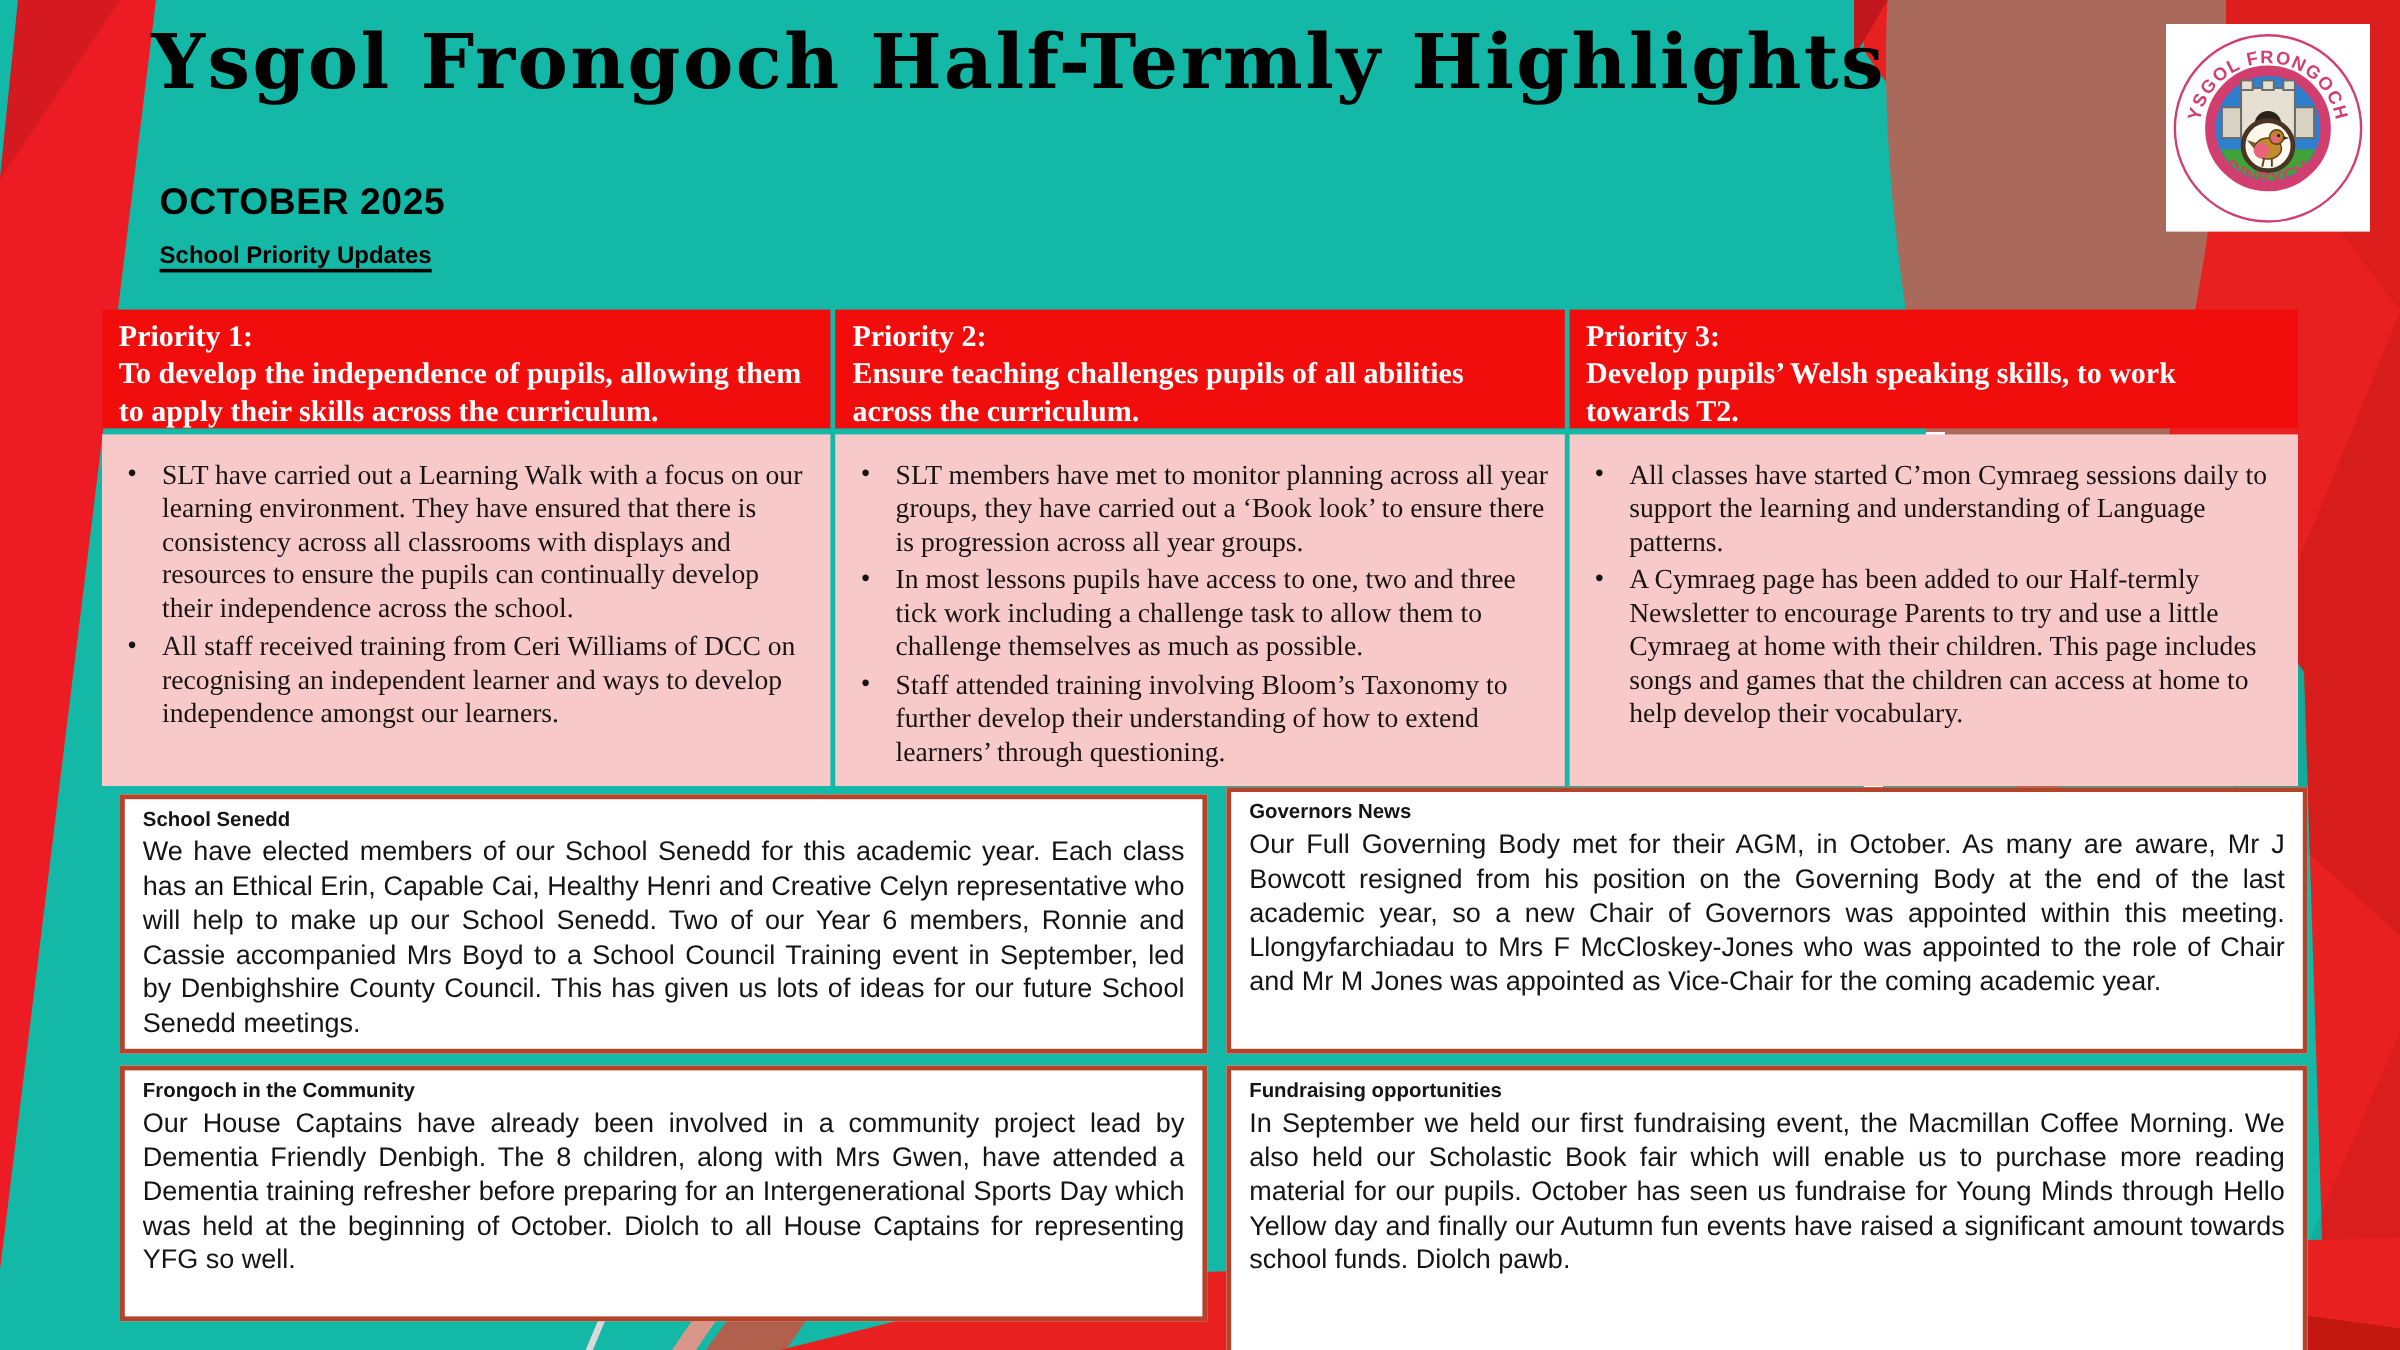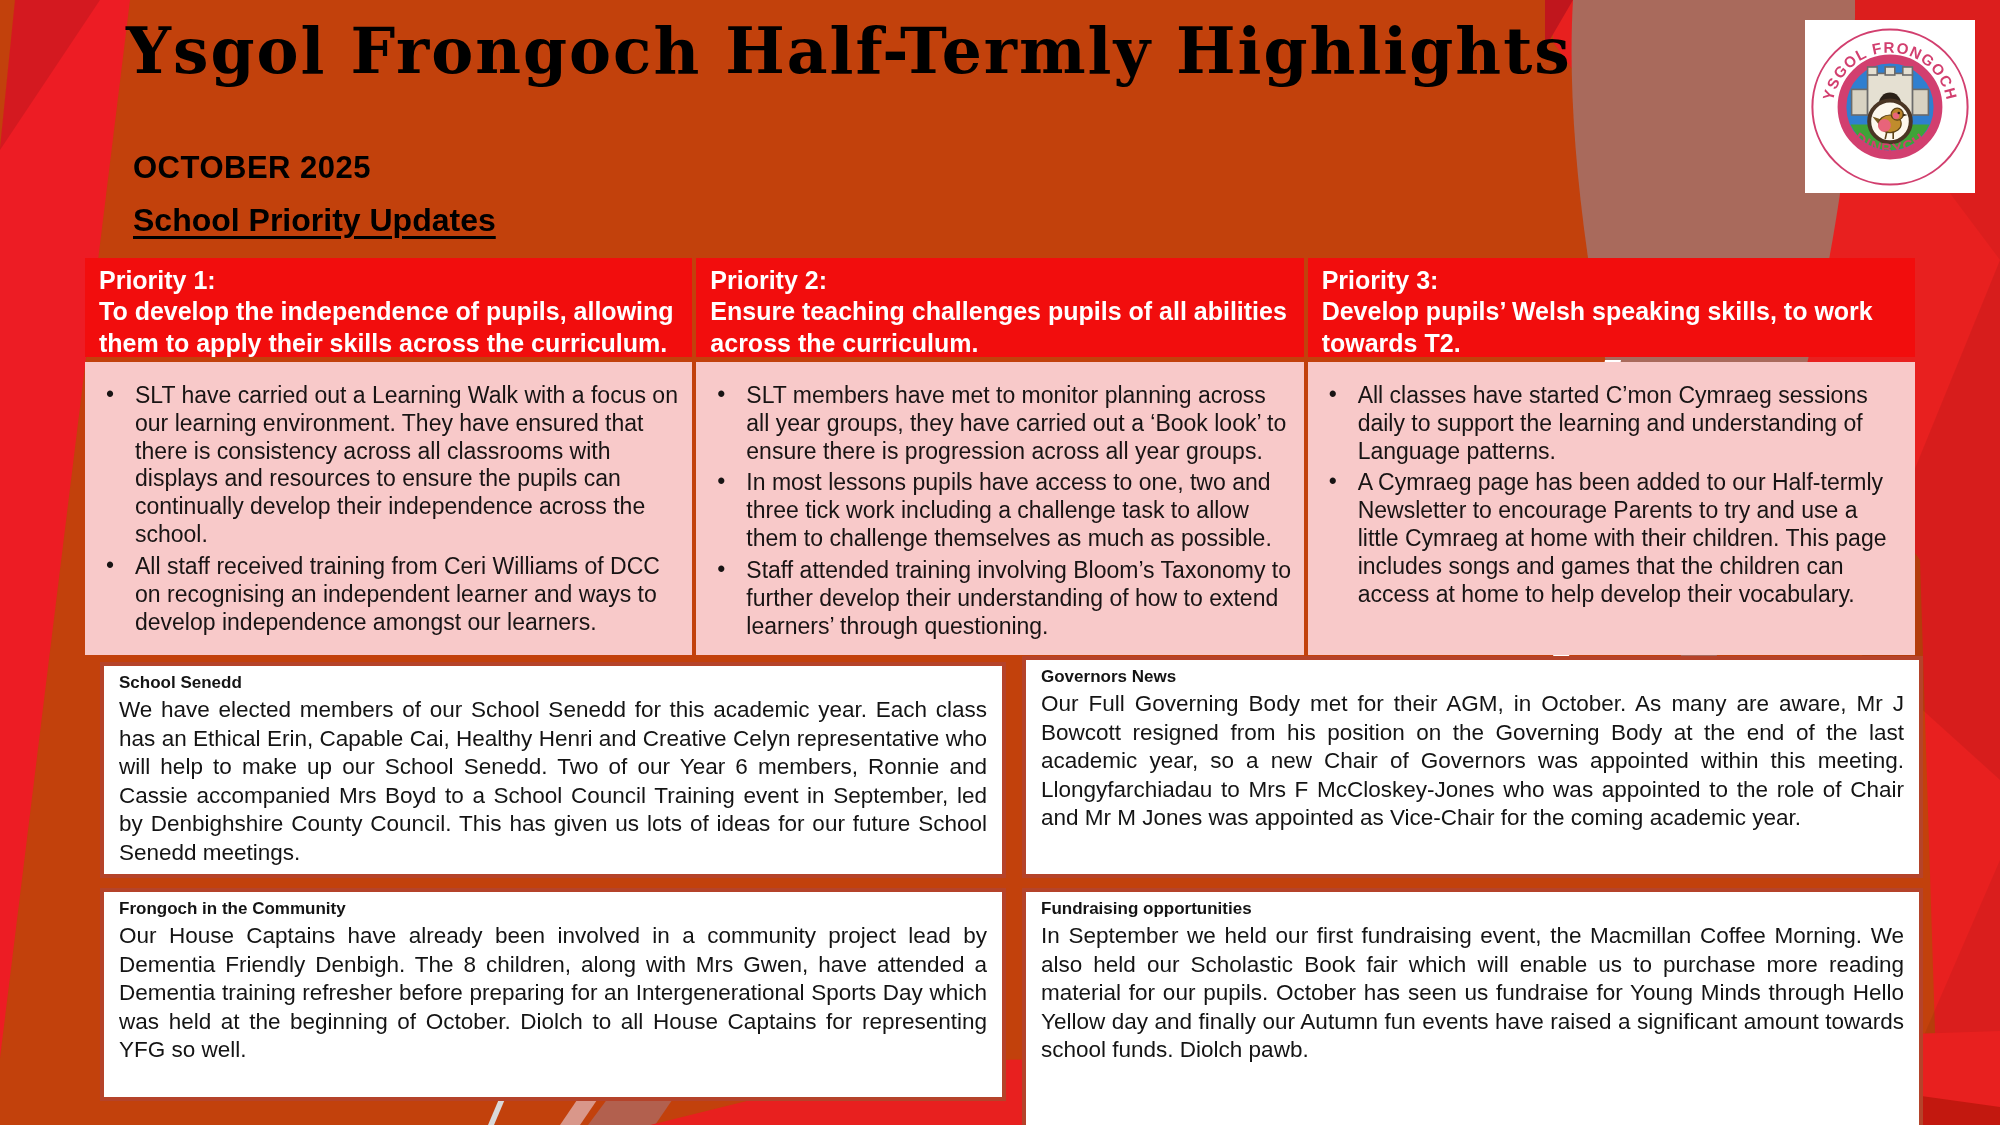--- a/index.html
+++ b/index.html
@@ -1,45 +1,45 @@
 <!DOCTYPE html>
 <html><head>
 <meta charset="utf-8">
 <style>
   html,body { margin:0; padding:0; background:#888; }
   .page {
-    position:relative; width:2000px; height:1125px; background:#c2410c;
+    position:relative; width:2000px; height:1125px; background:#14b8a6;
     overflow:hidden; font-family:"Liberation Sans", sans-serif; color:#141414;
   }
   svg.deco { position:absolute; z-index:0; display:block; }
   .deco-left  { left:0; top:0; }
   .deco-right { left:1545px; top:0; }
   .deco-bottom{ left:0; top:1015px; }
 
   .title {
     position:absolute; left:126px; top:14px; margin:0; z-index:3;
     font-family:"DejaVu Serif", serif; font-weight:700; font-size:63px;
     letter-spacing:2px; color:#000; white-space:nowrap;
   }
   .month {
     position:absolute; left:133px; top:150px; z-index:3;
     font-size:31px; font-weight:700; color:#000; letter-spacing:.5px;
   }
   .section-heading {
     position:absolute; left:133px; top:202px; z-index:3;
-    font-size:32px; font-weight:700; color:#000;
+    font-size:20px; font-weight:700; color:#000;
     text-decoration:underline; text-decoration-thickness:3px; text-underline-offset:5px;
   }
 
   
   .ptable {
     position:absolute; left:85px; top:258px; width:1830px; z-index:2;
     display:grid; grid-template-columns:1fr 1fr 1fr; column-gap:4px;
   }
-  .pcol { display:flex; flex-direction:column; row-gap:5px; }
+  .pcol { display:flex; flex-direction:column; row-gap:5px;font-family:Liberation Serif, serif; }
   .phead {
     background:#f20d0d; color:#fff; font-weight:700; font-size:25px;
     line-height:1.25; padding:7px 14px 8px; height:99px; box-sizing:border-box;
   }
   .pbody {
     background:#f8c9c9; height:293px; box-sizing:border-box;
     padding:20px 12px 10px 12px; font-size:23px; line-height:1.21; color:#181414;
   }
   ul.plist { margin:0; padding:0; list-style:none; }
   ul.plist li { position:relative; padding-left:38px; margin-bottom:4px; }

